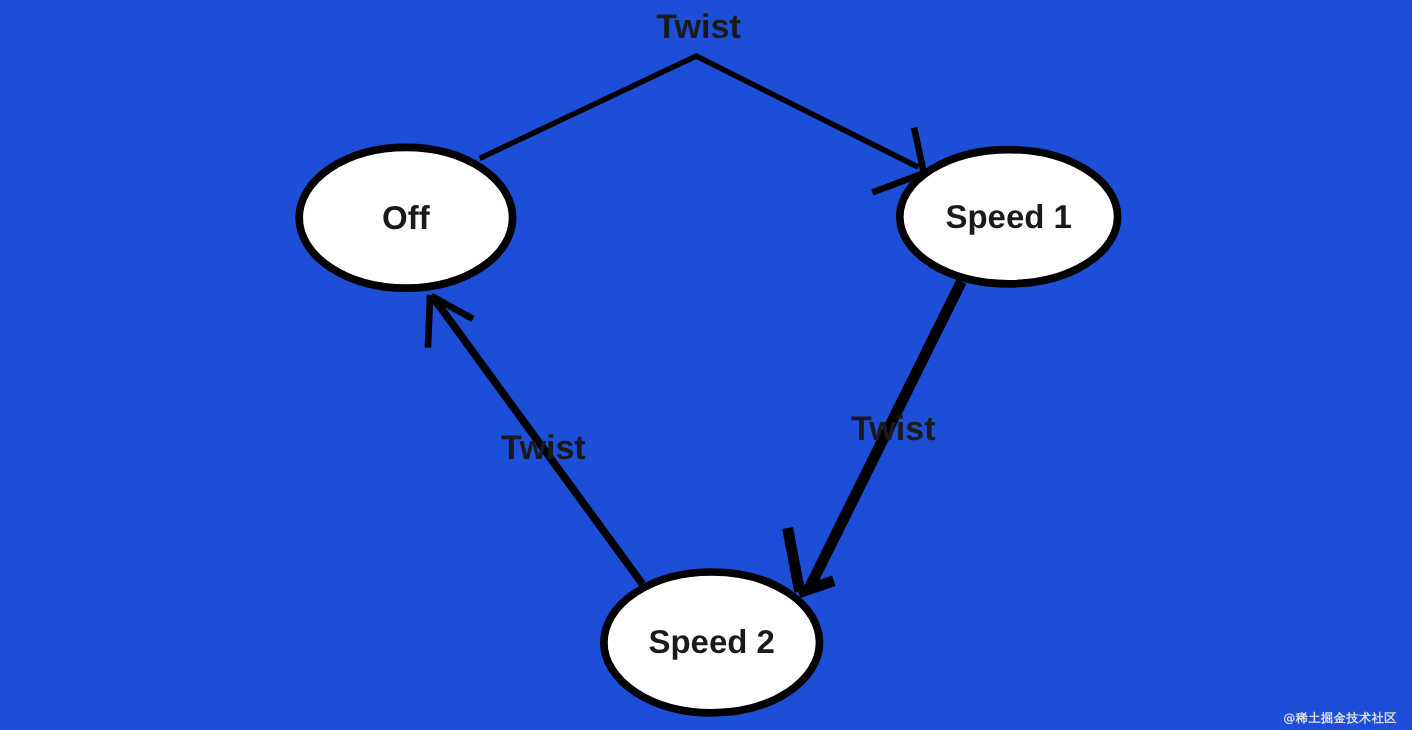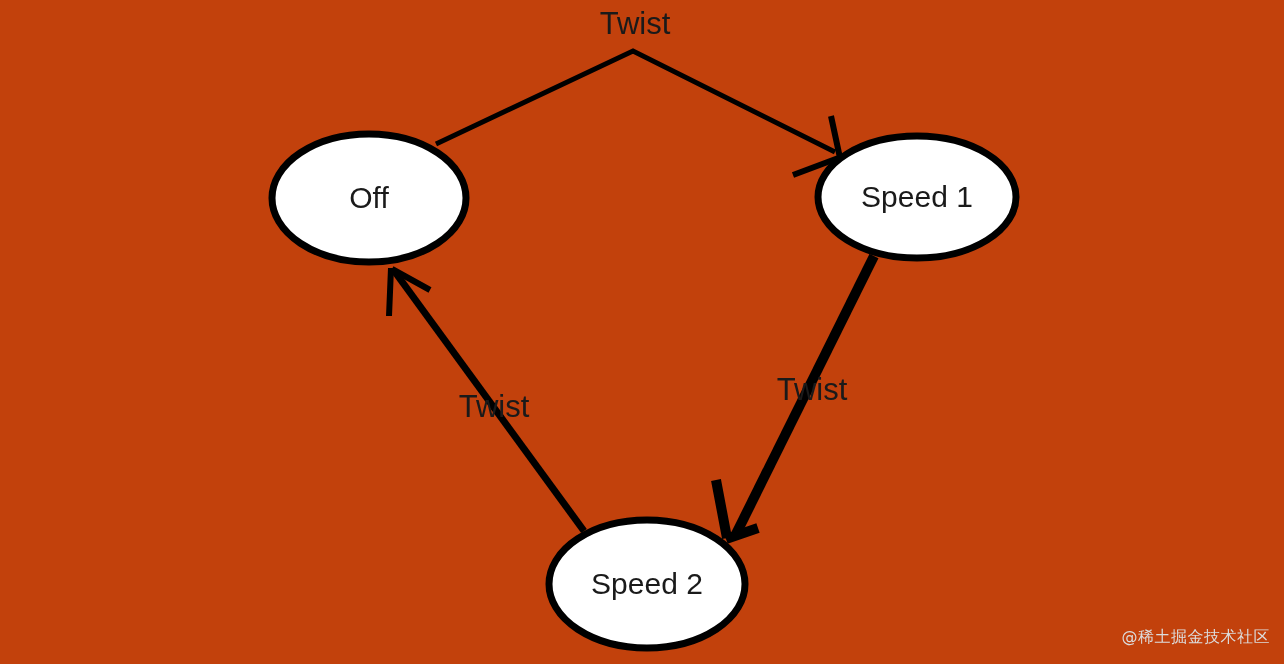--- a/index.html
+++ b/index.html
@@ -7,22 +7,23 @@
     padding: 0;
     background: #ffffff;
   }
   body {
     font-family: "Liberation Sans", sans-serif;
   }
   #canvas {
     position: relative;
     width: 1284px;
     height: 664px;
-    background: #c2410c;
+    background: #1d4ed8;
     overflow: hidden;
+    font-weight: bold;
   }
   #diagram-svg {
     position: absolute;
     top: 0;
     left: 0;
     width: 1284px;
     height: 664px;
   }
   .node-ellipse {
     fill: #ffffff;
@@ -56,23 +57,23 @@
   .edge-label {
     font-family: "Liberation Sans", sans-serif;
     font-size: 31px;
     fill: #1a1a1a;
     text-anchor: middle;
     dominant-baseline: middle;
   }
   .watermark {
     position: absolute;
     right: 14px;
-    bottom: 16px;
+    bottom: 4px;
     font-family: "DejaVu Sans", sans-serif;
-    font-size: 16px;
+    font-size: 11px;
     color: #dcdcdc;
     letter-spacing: 0.5px;
     white-space: nowrap;
     user-select: none;
   }
 </style>
 </head>
 <body>
 
 <div id="canvas">

